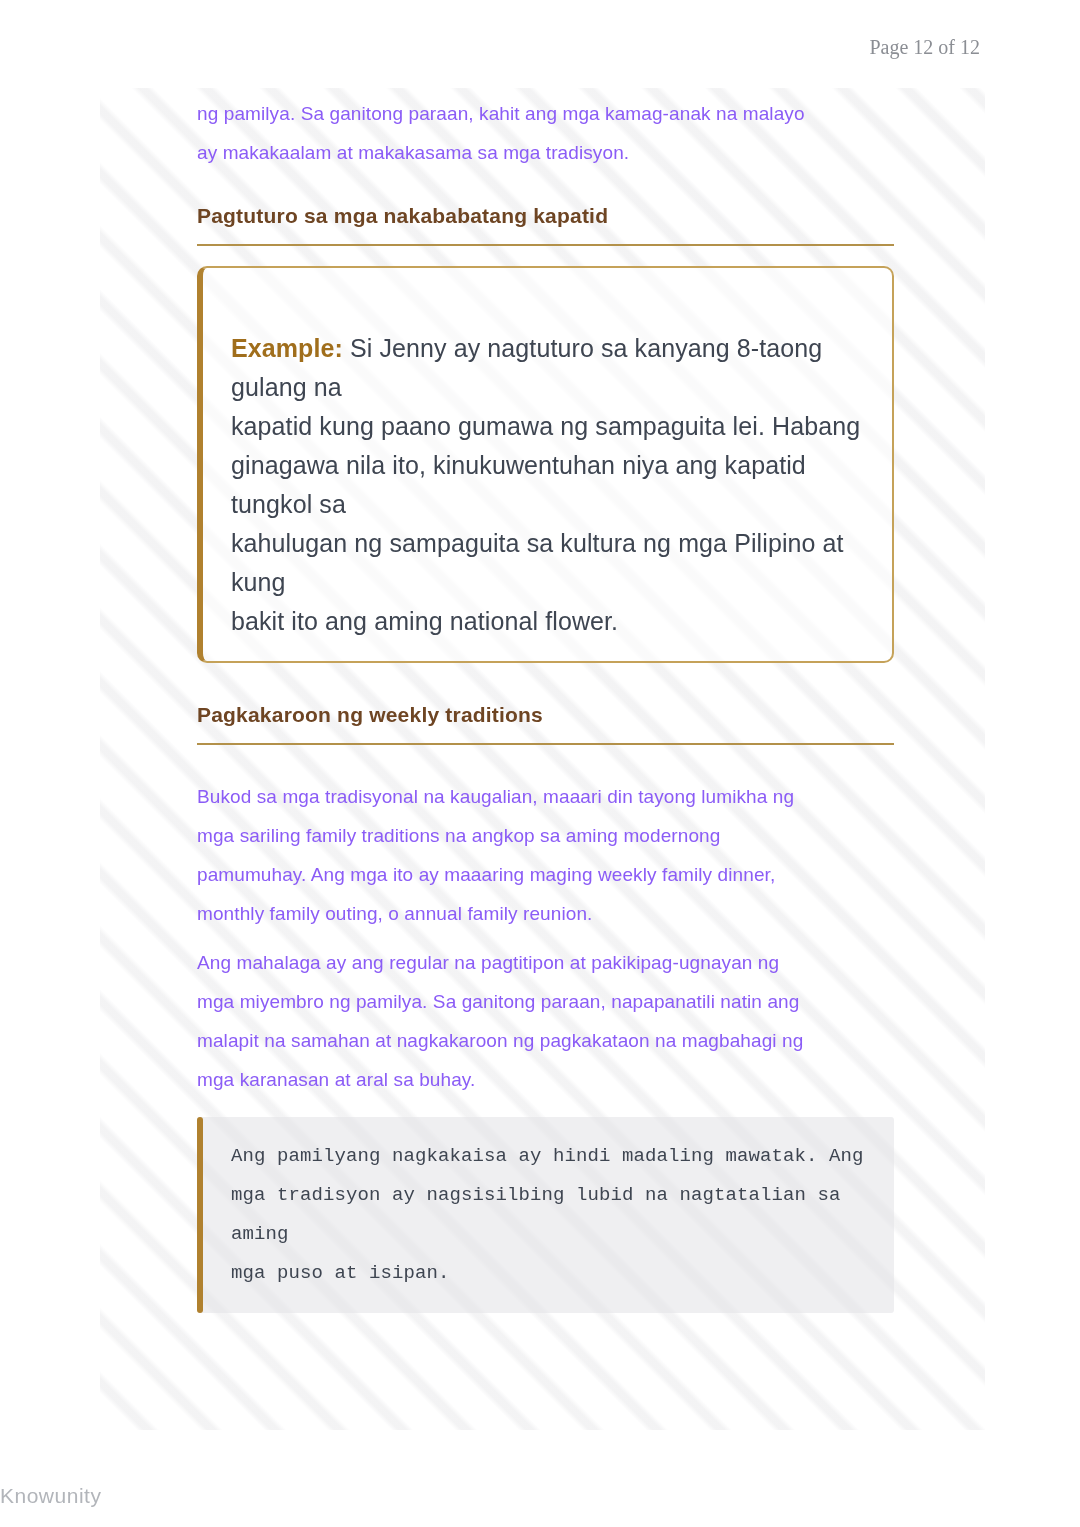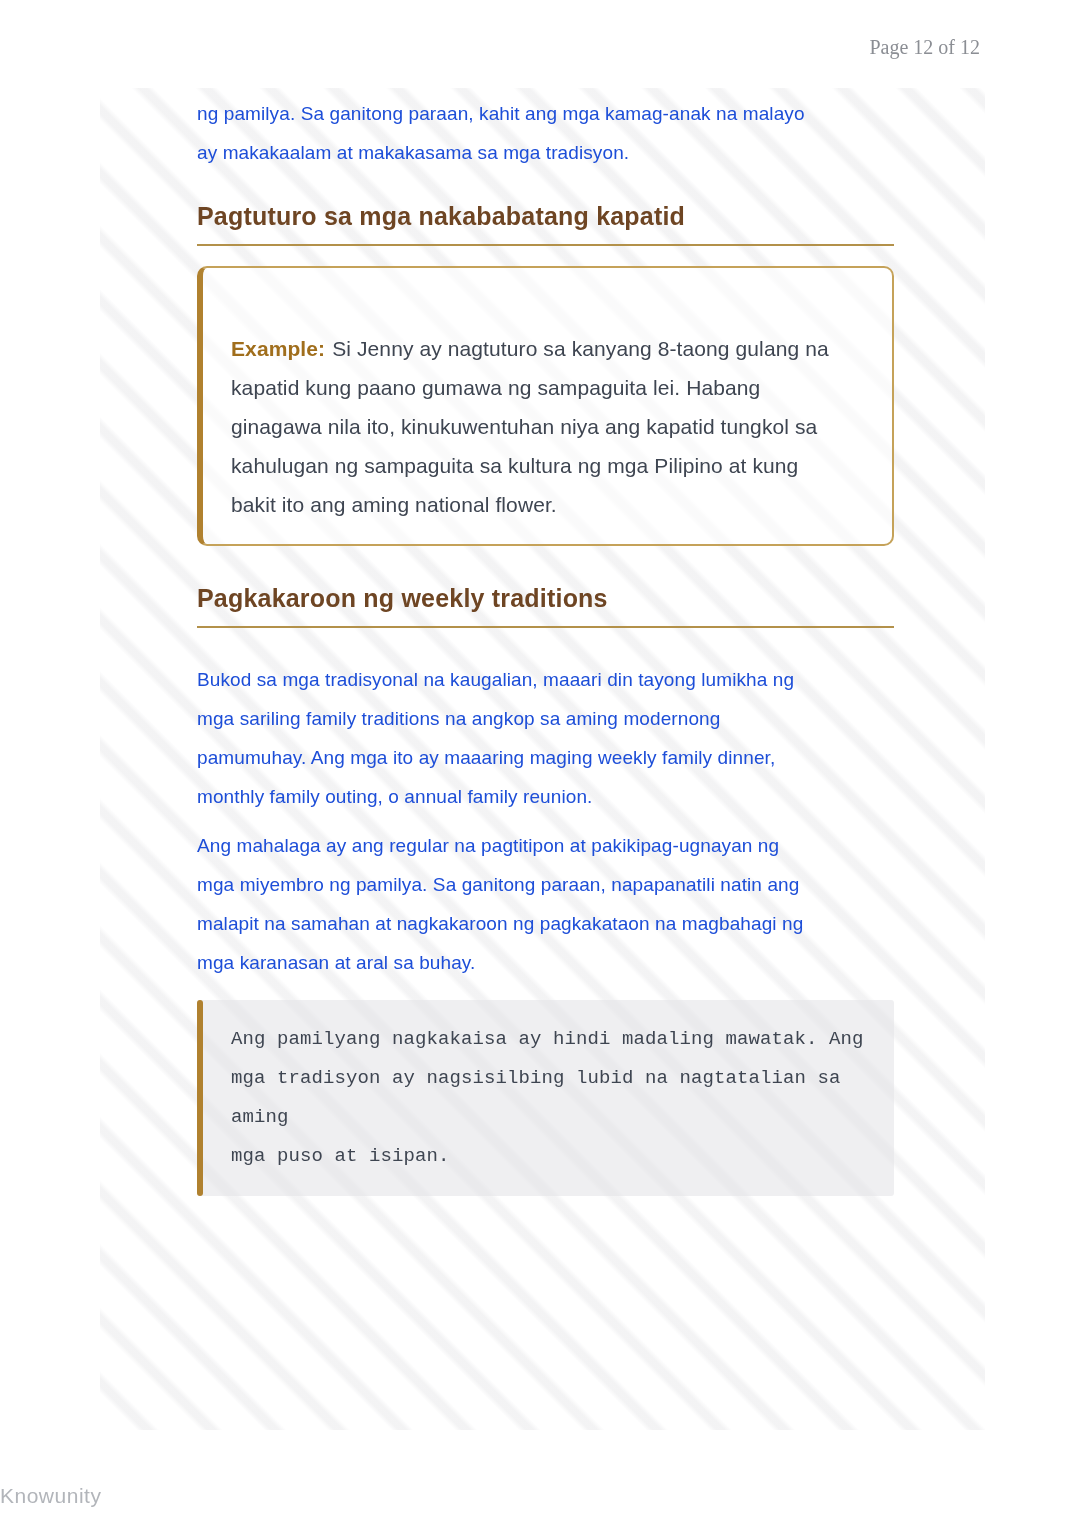--- a/index.html
+++ b/index.html
@@ -44,49 +44,49 @@
     position: absolute;
     left: 197px;
     top: 0;
     width: 697px;
     z-index: 1;
   }
   .body-p {
     margin: 0;
     font-size: 19px;
     line-height: 39px;
-    color: #1d4ed8;
+    color: #8b5cf6;
     white-space: pre-line;
     letter-spacing: 0.1px;
   }
   .p-intro { margin-top: 94px; }
   .section-heading {
     margin: 32px 0 0 0;
-    font-size: 25px;
+    font-size: 21px;
     line-height: 24px;
     font-weight: bold;
     color: #6e4523;
     padding-bottom: 16px;
     border-bottom: 2px solid #b3914a;
     letter-spacing: 0.2px;
   }
   .heading-2 { margin-top: 40px; }
   .p-after-heading { margin-top: 30px; }
   .p-section2a { margin-top: 32px; }
   .p-section2b { margin-top: 10px; }
   .example-box {
     margin-top: 20px;
     background: rgba(255,255,255,0.55);
     border: 2px solid #c5a259;
     border-left: 6px solid #b0812f;
     border-radius: 10px;
     padding: 22px 26px 20px 28px;
   }
   .example-body {
-    font-size: 21px;
+    font-size: 25px;
     line-height: 39px;
     color: #3e4551;
     white-space: pre-line;
     letter-spacing: 0.1px;
   }
   .example-label {
     font-weight: bold;
     color: #a06e1c;
     margin-right: 7px;
   }

